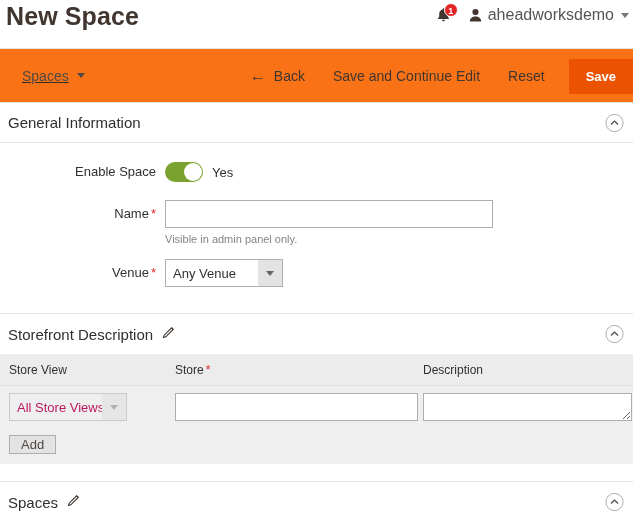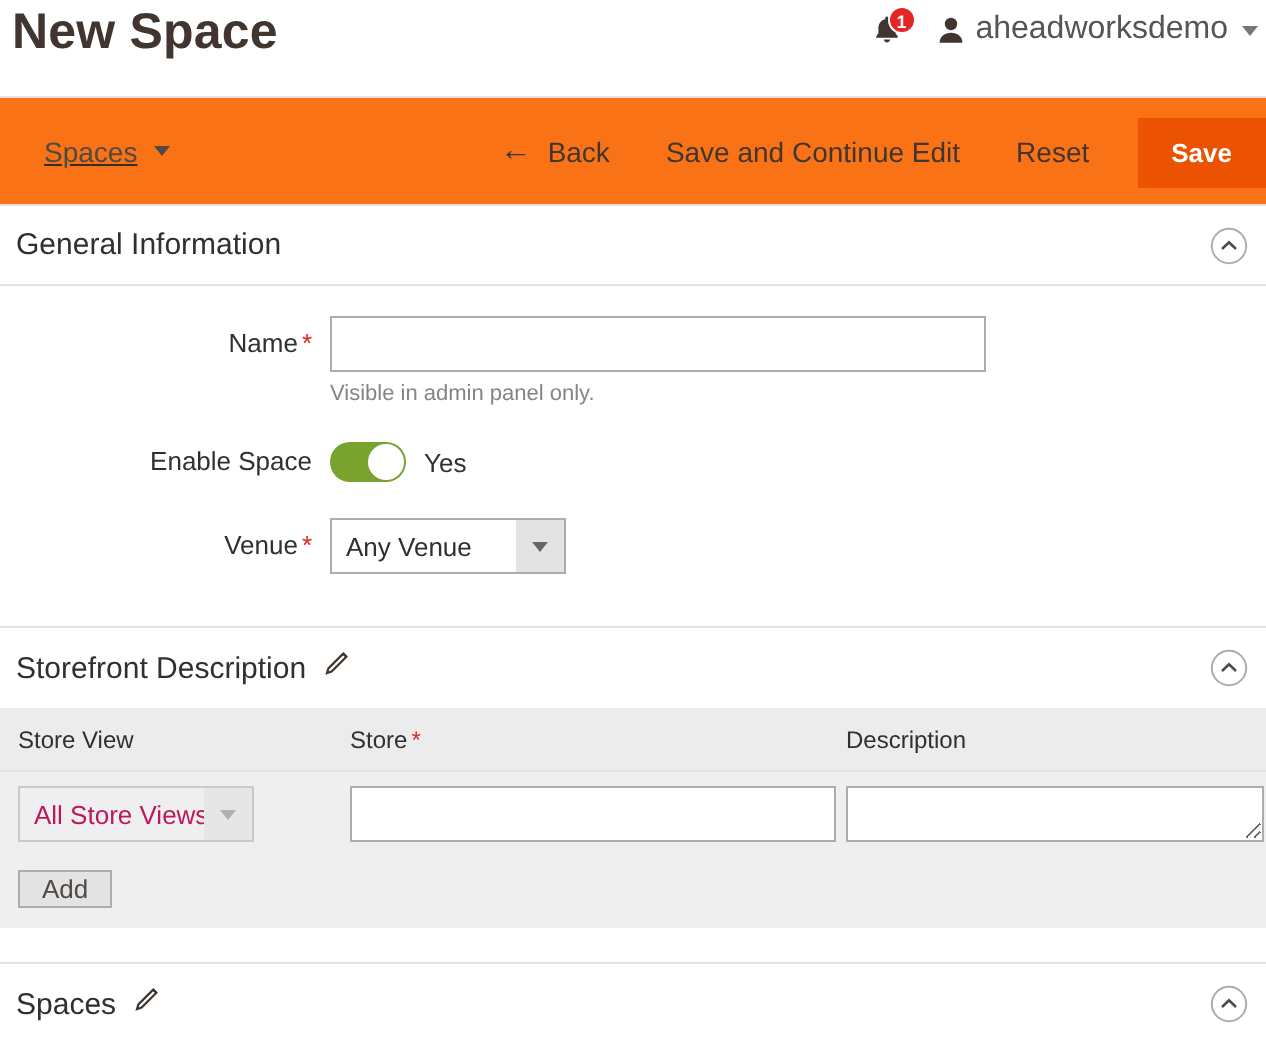--- a/index.html
+++ b/index.html
@@ -364,38 +364,38 @@
       <svg width="19" height="19" viewBox="0 0 19 19">
         <circle cx="9.5" cy="9.5" r="8.6" fill="none" stroke="#adadad" stroke-width="1"></circle>
         <path d="M6 11 L9.5 7.6 L13 11" fill="none" stroke="#514943" stroke-width="1.3"></path>
       </svg>
     </span>
   </div>
 
   <div class="form-body">
 
     <div class="field-row">
-      <div class="field-label">
-        <span>Name</span><span class="req-star">*</span>
-      </div>
-      <div class="field-control">
-        <input class="text-input" type="text" value="" style="">
-        <div class="field-note">Visible in admin panel only.</div>
-      </div>
-    </div>
-
-    <div class="field-row">
       <div class="field-label">Enable Space</div>
       <div class="field-control">
         <div class="toggle-wrap">
           <div class="toggle">
             <div class="knob"></div>
           </div>
           <span class="toggle-label">Yes</span>
         </div>
+      </div>
+    </div>
+
+    <div class="field-row">
+      <div class="field-label">
+        <span>Name</span><span class="req-star">*</span>
+      </div>
+      <div class="field-control">
+        <input class="text-input" type="text" value="" style="">
+        <div class="field-note">Visible in admin panel only.</div>
       </div>
     </div>
 
     <div class="field-row">
       <div class="field-label">
         <span>Venue</span><span class="req-star">*</span>
       </div>
       <div class="field-control">
         <div class="select-box">
           <span class="sel-value">Any Venue</span>

